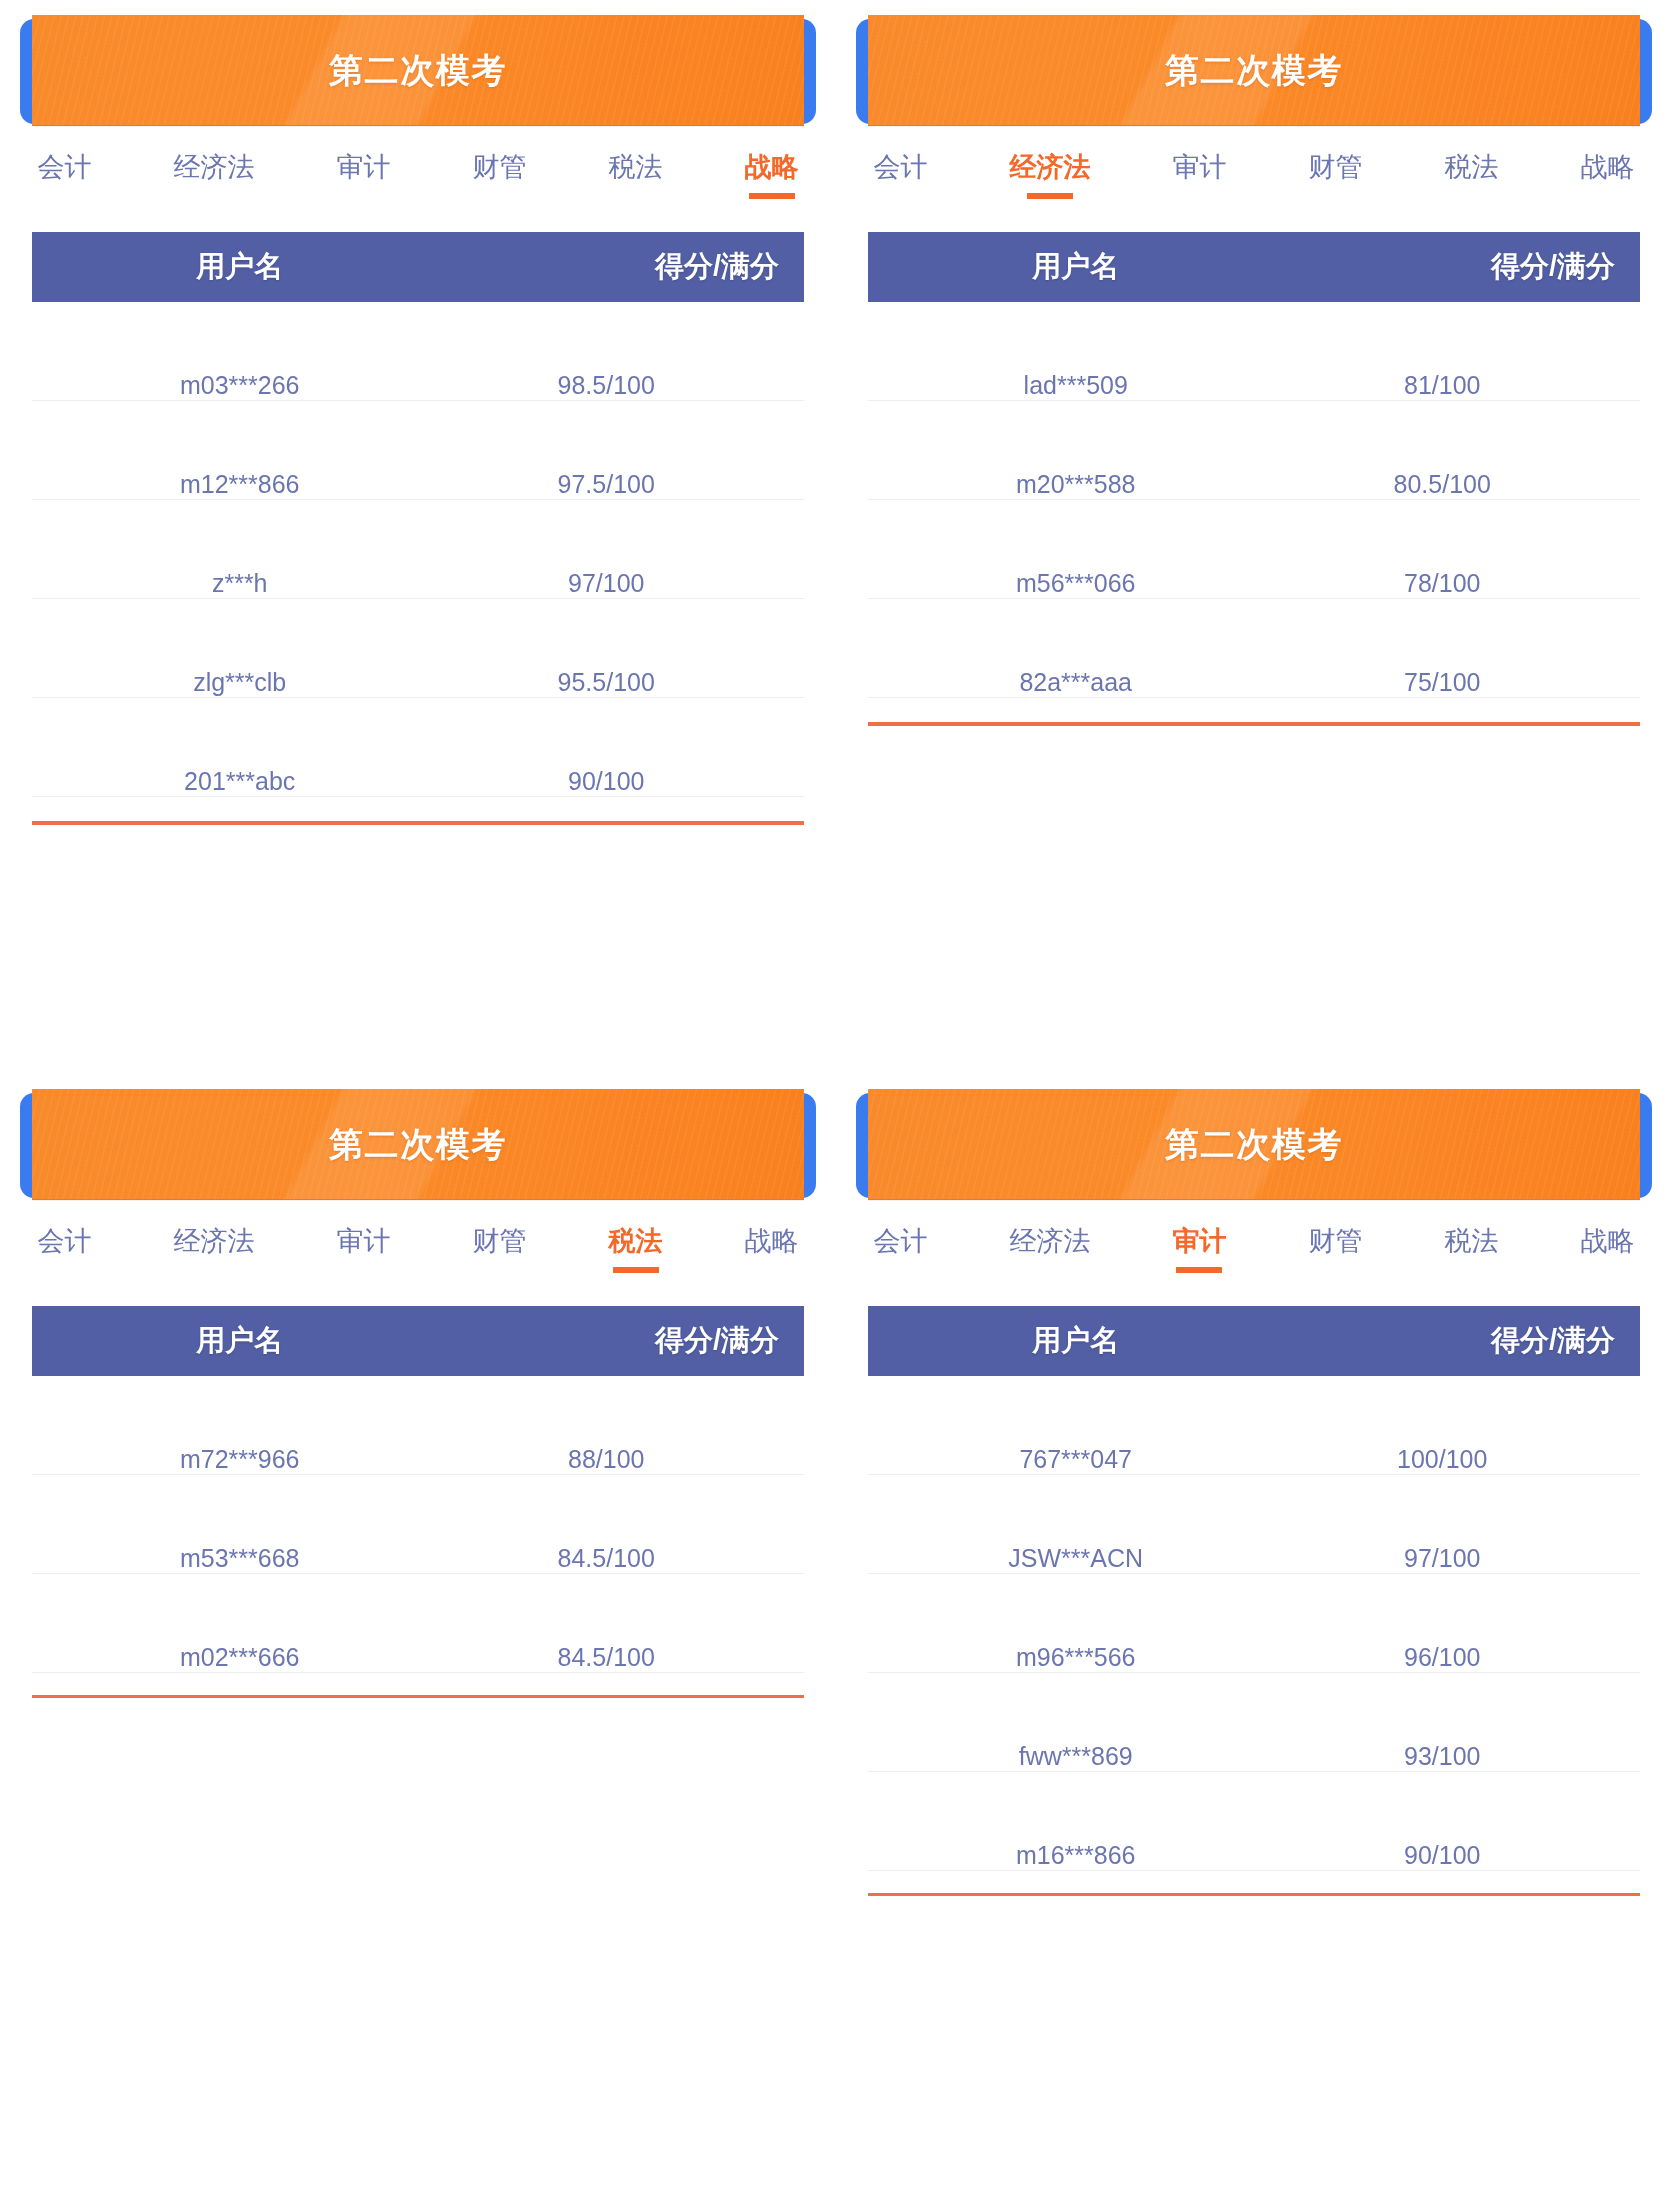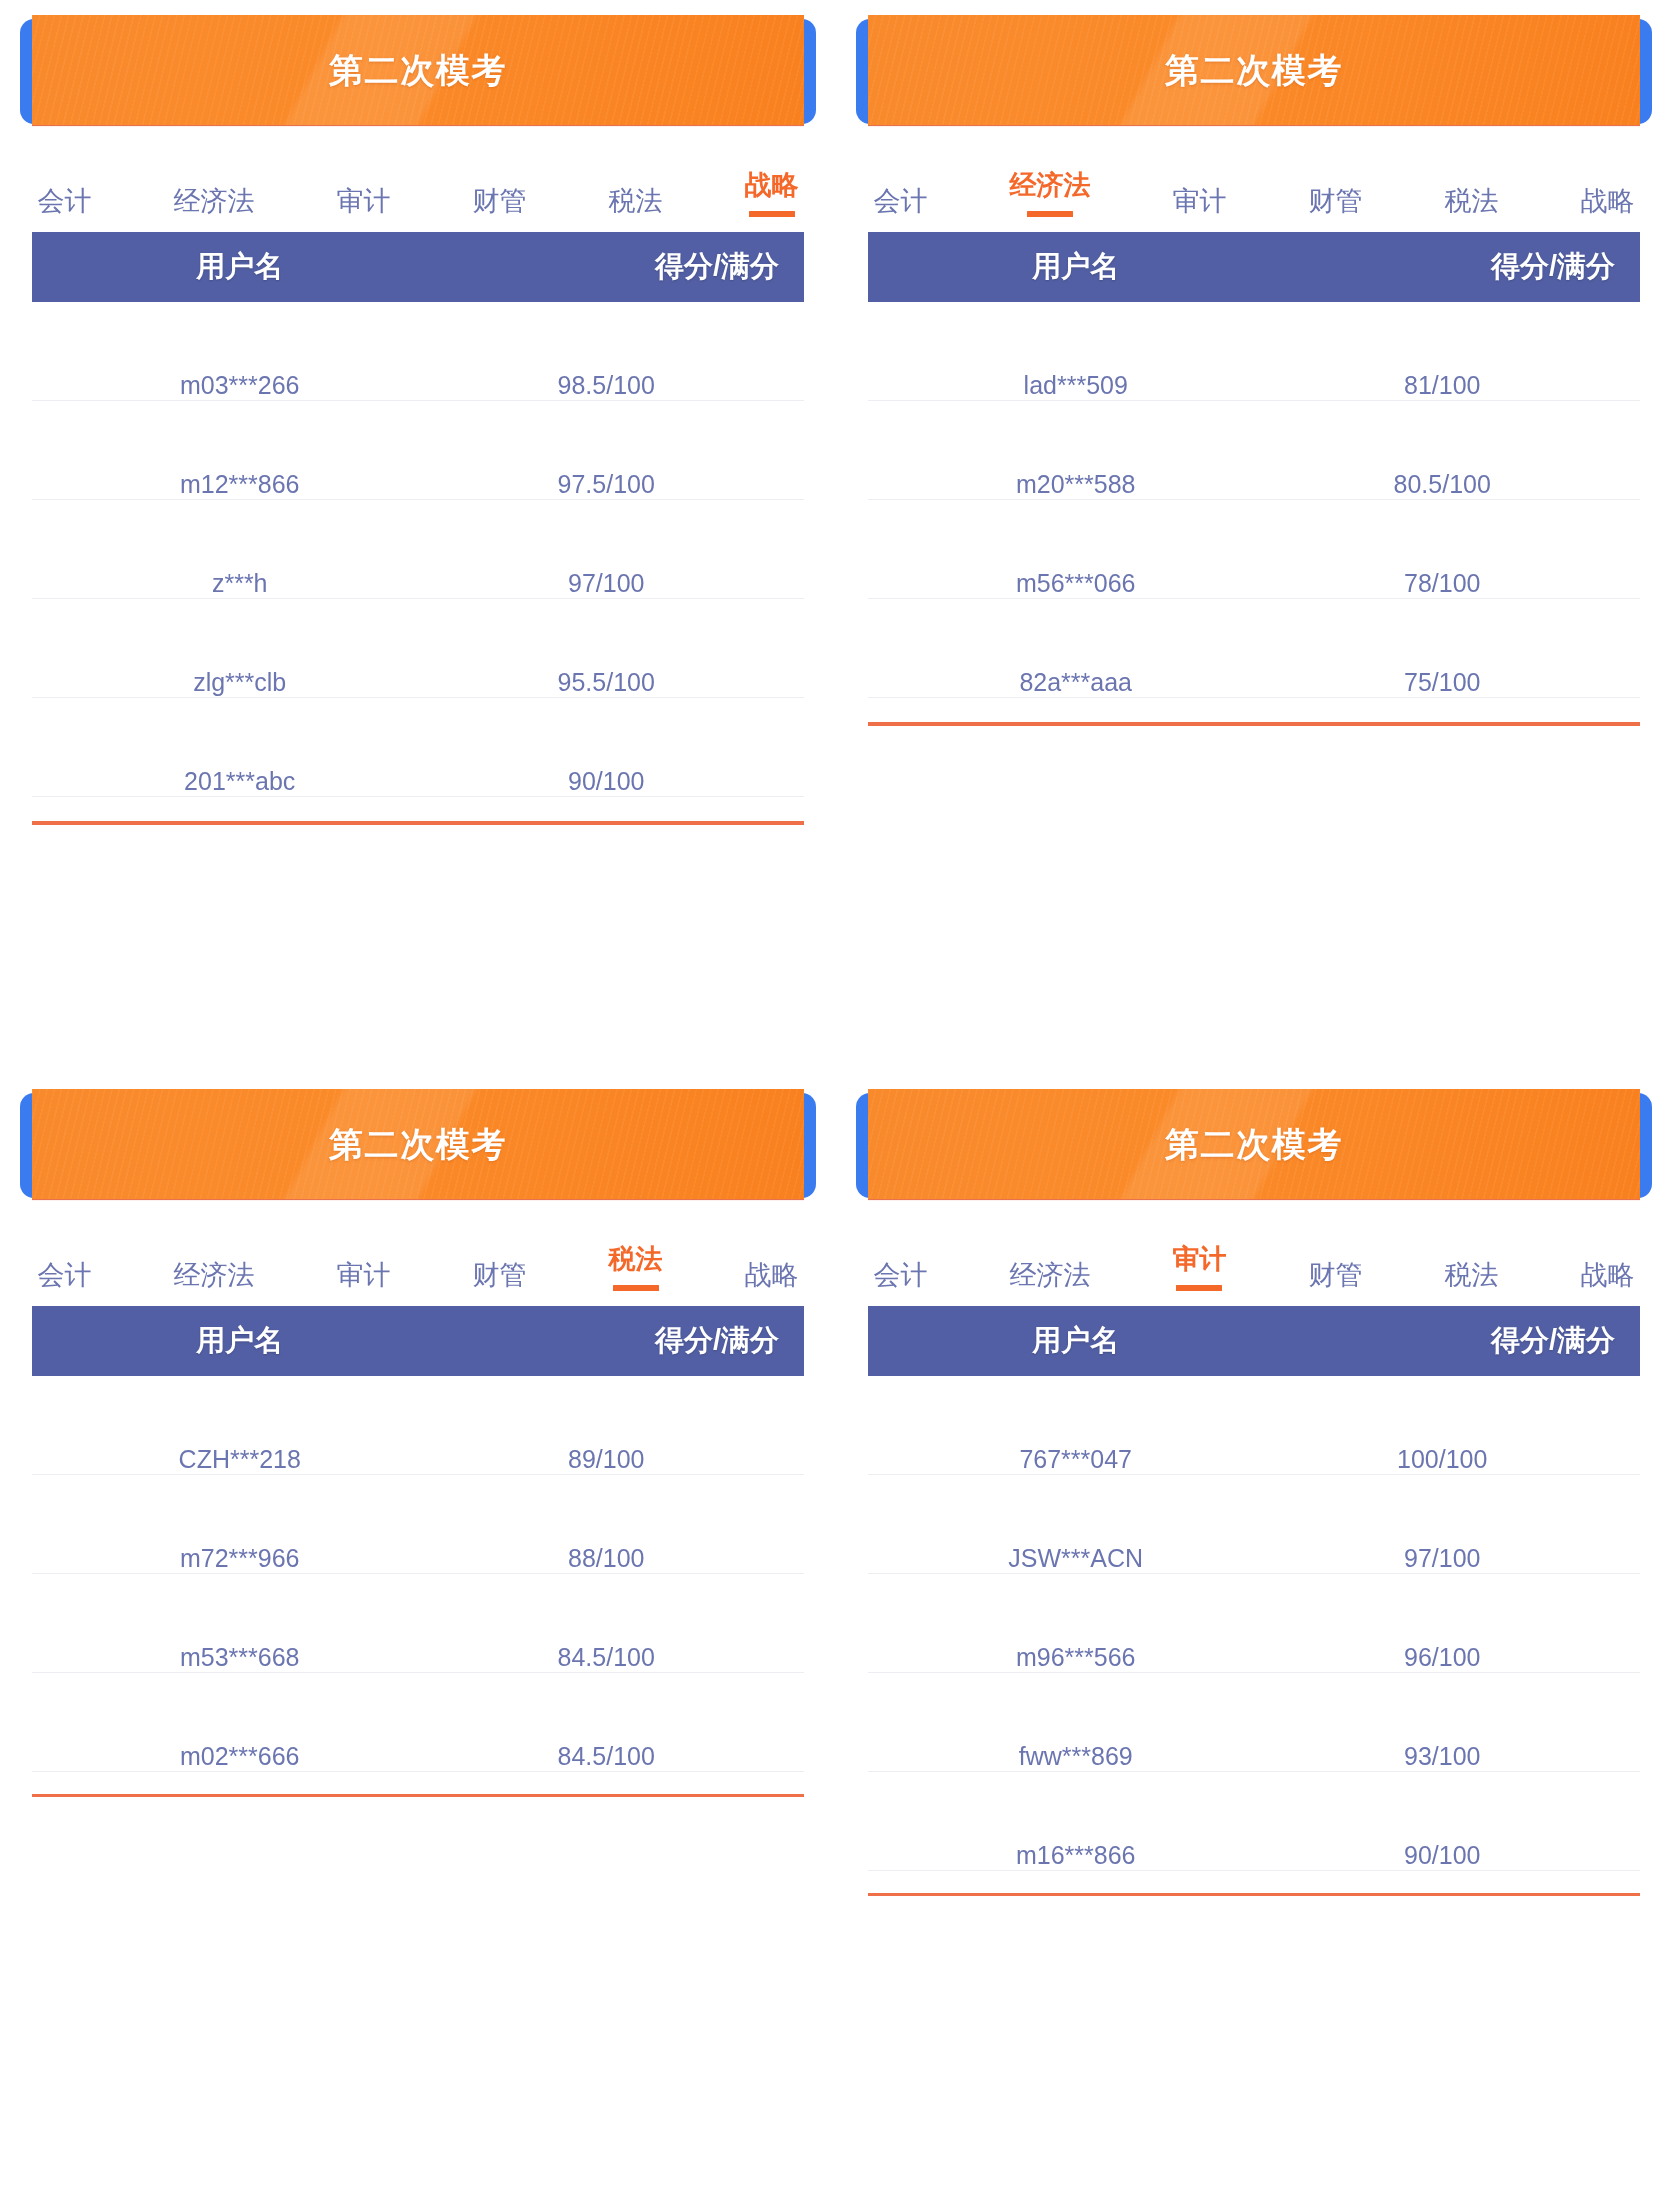--- a/index.html
+++ b/index.html
@@ -91,21 +91,21 @@
     font-weight: bold;
     letter-spacing: 1.6px;
     text-shadow: 0 1.1px 2.7px rgba(190,80,20,0.35);
     line-height: 1;
   }
 
   
   .tabs {
     position: relative;
     display: flex;
-    align-items: flex-end;
+    align-items: flex-start;
     justify-content: space-between;
     padding: 0 5.4px;
     margin-top: 28px;
     height: 64px;
   }
 
   .tab {
     position: relative;
     display: flex;
     flex-direction: column;
@@ -331,24 +331,20 @@
             <div class="tab">
               <span class="tab-label">战略</span>
             </div>
           </div>
           <div class="table">
             <div class="thead">
               <div class="th name">用户名</div>
               <div class="th score">得分/满分</div>
             </div>
             <div class="trow">
-              <div class="td name">CZH***218</div>
-              <div class="td score">89/100</div>
-            </div>
-            <div class="trow">
               <div class="td name">m72***966</div>
               <div class="td score">88/100</div>
             </div>
             <div class="trow">
               <div class="td name">m53***668</div>
               <div class="td score">84.5/100</div>
             </div>
             <div class="trow">
               <div class="td name">m02***666</div>
               <div class="td score">84.5/100</div>

